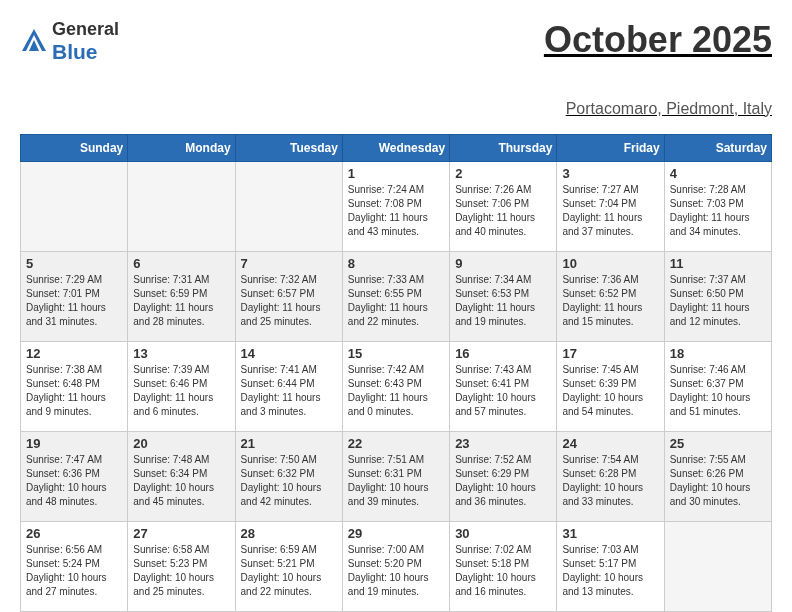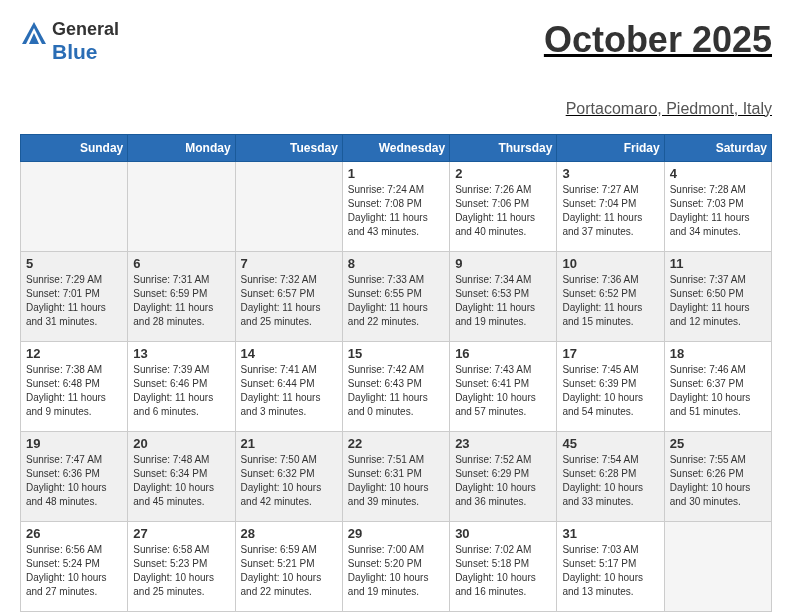--- a/index.html
+++ b/index.html
@@ -11,21 +11,21 @@
       padding: 20px;
     }
     .header {
       display: flex;
       justify-content: space-between;
       align-items: flex-start;
       margin-bottom: 16px;
     }
     .logo {
       display: flex;
-      align-items: flex-start;
+      align-items: center;
       gap: 4px;
     }
     .logo-text {
       display: flex;
       flex-direction: column;
       line-height: 1.1;
     }
     .logo-general {
       font-size: 18px;
       font-weight: bold;
@@ -295,21 +295,21 @@
 and 39 minutes.</div>
         </td>
         <td>
           <div class="day-number">23</div>
           <div class="day-info">Sunrise: 7:52 AM
 Sunset: 6:29 PM
 Daylight: 10 hours
 and 36 minutes.</div>
         </td>
         <td>
-          <div class="day-number">45</div>
+          <div class="day-number">24</div>
           <div class="day-info">Sunrise: 7:54 AM
 Sunset: 6:28 PM
 Daylight: 10 hours
 and 33 minutes.</div>
         </td>
         <td>
           <div class="day-number">25</div>
           <div class="day-info">Sunrise: 7:55 AM
 Sunset: 6:26 PM
 Daylight: 10 hours

